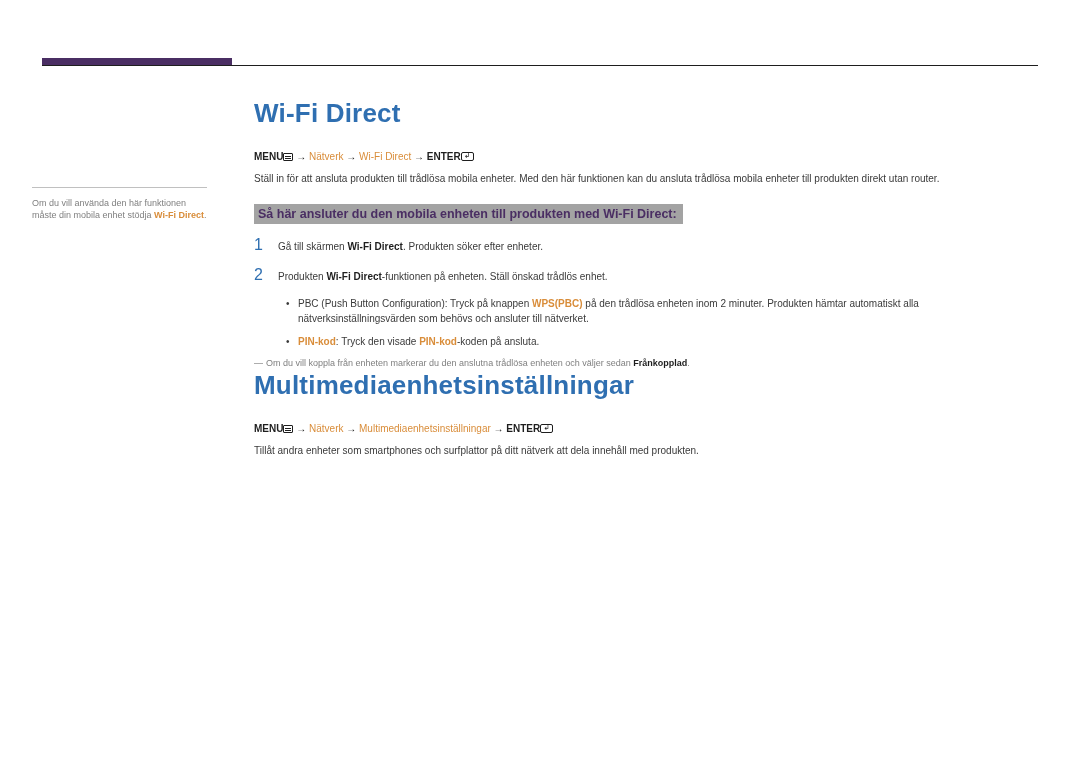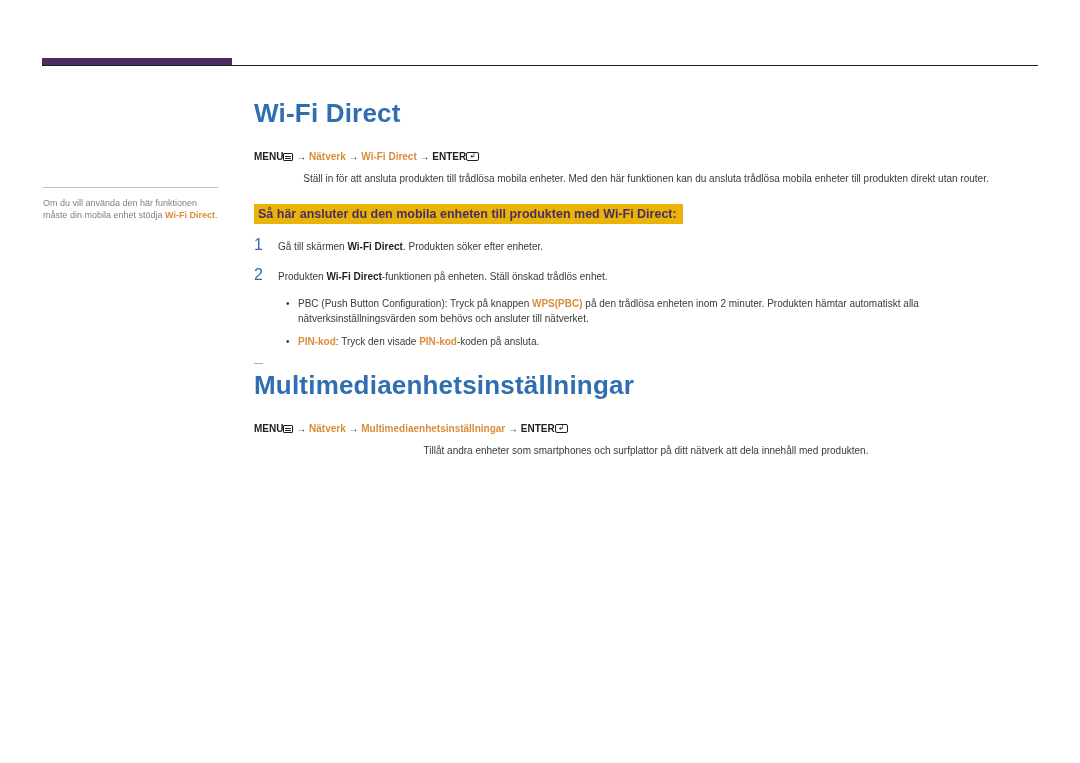--- a/index.html
+++ b/index.html
@@ -23,21 +23,21 @@
   .top-rule {
     position: absolute;
     top: 65px;
     left: 42px;
     right: 42px;
     border-top: 1px solid #1e1e1e;
   }
   .sidebar {
     position: absolute;
     top: 187px;
-    left: 43px;
+    left: 32px;
     width: 175px;
     font-size: 9px;
     color: #808080;
     line-height: 1.35;
   }
   .sidebar .rule {
     border-top: 1px solid #c0c0c0;
     margin-bottom: 9px;
   }
   .sidebar .keyword { color: #d98d3a; font-weight: bold; }
@@ -53,21 +53,21 @@
     font-weight: 600;
     margin-bottom: 22px;
     letter-spacing: 0.2px;
   }
   .breadcrumb {
     font-size: 10px;
     color: #1e1e1e;
     margin-bottom: 9px;
   }
   .breadcrumb .bold { font-weight: bold; color: #1e1e1e; text-align: center; }
-  .breadcrumb .orange { color: #d98d3a; font-weight: bold; }
+  .breadcrumb .orange { color: #d98d3a; font-weight: normal; }
   .breadcrumb .icon-box {
     display: inline-block;
     width: 10px; height: 8px;
     border: 1px solid #1e1e1e;
     border-radius: 1px;
     vertical-align: -1px;
     position: relative;
   }
   .breadcrumb .icon-box::before,
   .breadcrumb .icon-box::after {
@@ -88,25 +88,24 @@
     position: absolute;
     font-size: 8px;
     left: 2px; top: -2px;
     color: #1e1e1e;
   }
   .intro {
     font-size: 10px;
     color: #3a3a3a;
     line-height: 1.5;
     margin-bottom: 18px;
-    text-align: center;
   }
   .highlight-heading {
     display: inline-block;
-    background: #eab308;
+    background: #a3a3a3;
     color: #4a2e63;
     font-weight: bold;
     font-size: 12.5px;
     padding: 3px 6px 3px 4px;
     margin-bottom: 12px;
   }
   .steps { }
   .step {
     display: flex;
     align-items: baseline;
@@ -203,20 +202,23 @@
     <li>
       <span>PBC (Push Button Configuration): Tryck på knappen </span><span class="orange-b">WPS(PBC)</span><span> på den trådlösa enheten inom 2 minuter. Produkten hämtar automatiskt alla nätverksinställningsvärden som behövs och ansluter till nätverket.</span>
     </li>
     <li>
       <span class="orange-b">PIN-kod</span><span>: Tryck den visade </span><span class="orange-b">PIN-kod</span><span>-koden på ansluta.</span>
     </li>
   </ul>
 
   <div class="note">
     <div class="dash">―</div>
+    <div>
+      <span>Om du vill koppla från enheten markerar du den anslutna trådlösa enheten och väljer sedan </span><span class="bold-b">Frånkopplad</span><span>.</span>
+    </div>
   </div>
 
   <div class="section2">
     <h1>Multimediaenhetsinställningar</h1>
 
     <div class="breadcrumb">
       <span class="bold">MENU</span><span class="icon-box"></span><span> → </span><span class="orange">Nätverk</span><span> → </span><span class="orange">Multimediaenhetsinställningar</span><span> → </span><span class="bold">ENTER</span><span class="icon-enter"></span>
     </div>
 
     <p class="intro">Tillåt andra enheter som smartphones och surfplattor på ditt nätverk att dela innehåll med produkten.</p>

